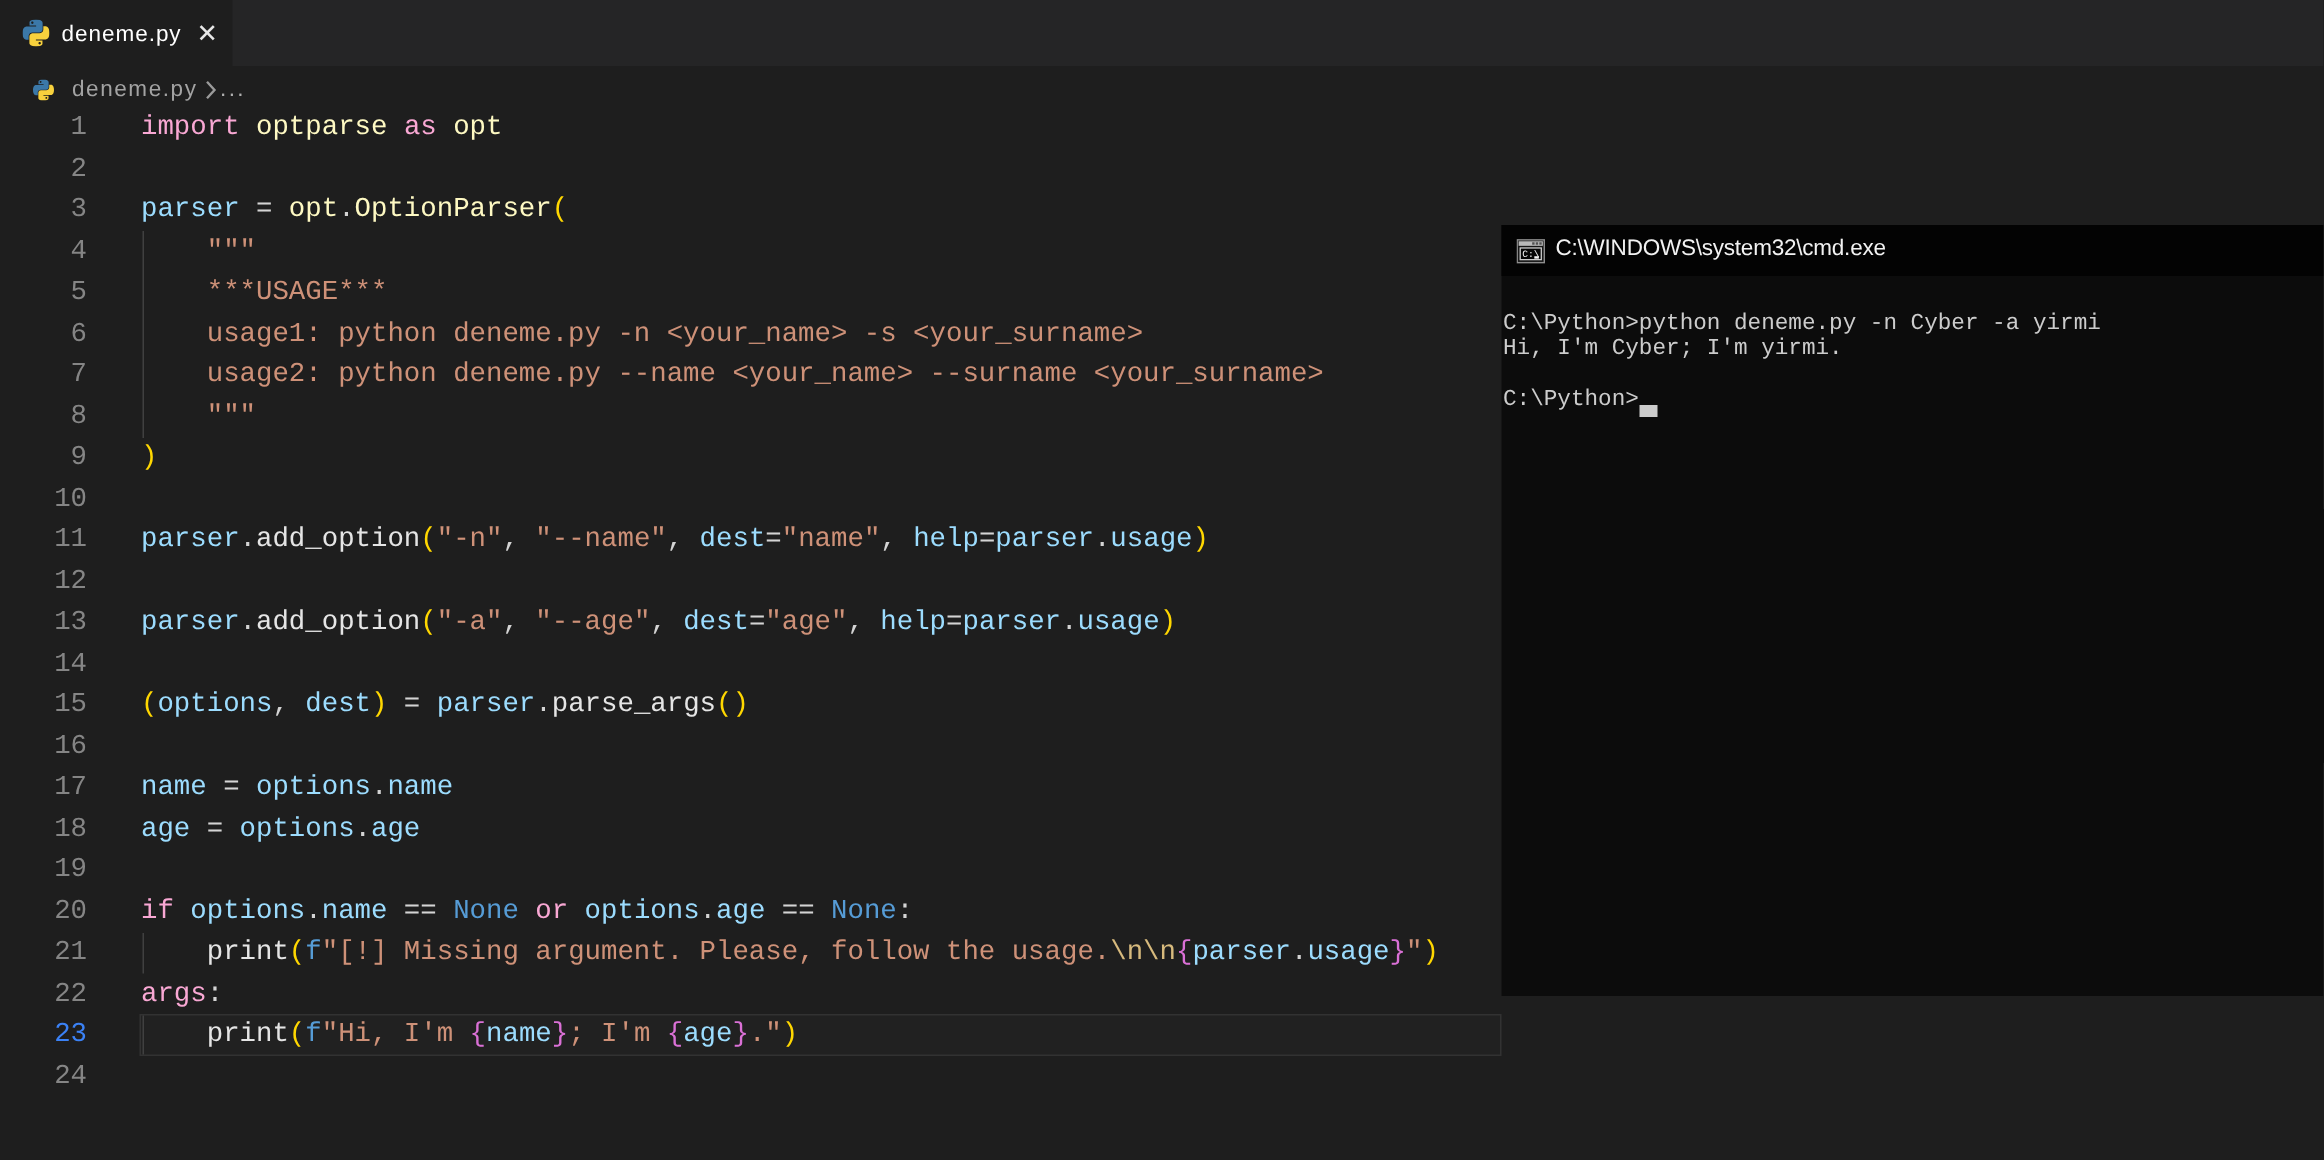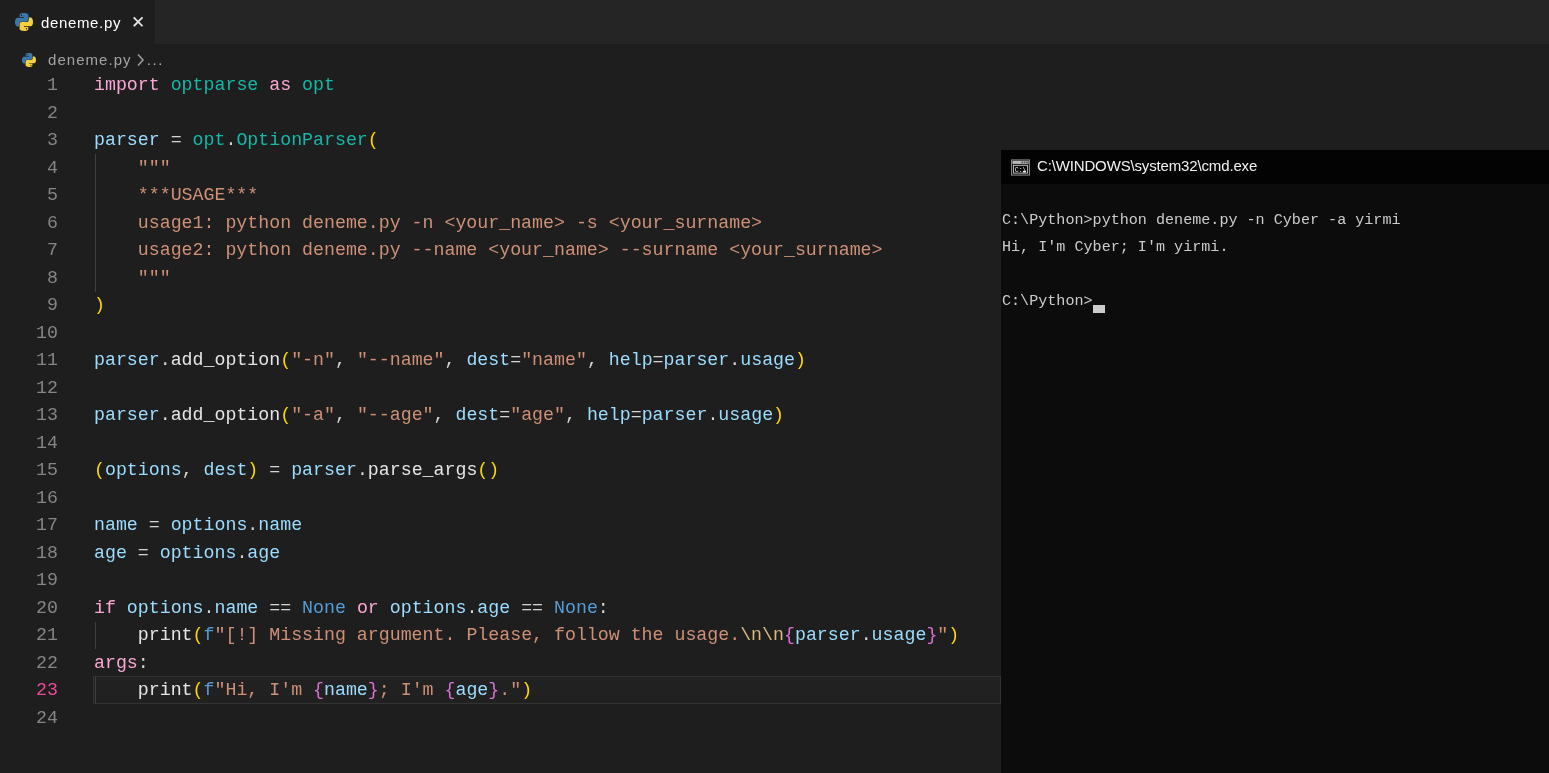--- a/index.html
+++ b/index.html
@@ -7,41 +7,41 @@
   .tabstrip{position:absolute;left:0;top:0;width:1549px;height:44px;background:#252526;}
   .tab{position:absolute;left:0;top:0;width:155px;height:44px;background:#1e1e1e;display:flex;align-items:center;}
   .tab .ticon{margin-left:15px;width:18px;height:18px;}
   .tab .tname{margin-left:8px;color:#ffffff;font-size:15px;letter-spacing:0.65px;}
   .tab .tclose{margin-left:10px;color:#e8e8e8;font-size:17px;line-height:17px;}
   .crumbs{position:absolute;left:0;top:44px;width:1549px;height:28px;background:#1e1e1e;display:flex;align-items:center;color:#a3a3a3;font-size:15px;padding-top:3px;box-sizing:border-box;}
   .crumbs .cicon{margin-left:22px;width:14px;height:14px;}
   .crumbs .cname{margin-left:12px;letter-spacing:1.05px;}
   .gutter{position:absolute;left:0;top:72px;width:58px;text-align:right;
     font-family:"Liberation Mono",monospace;font-size:18.25px;line-height:27.5px;color:#858585;white-space:pre;}
-  .gutter .cur{color:#ec4899;}
+  .gutter .cur{color:#3b82f6;}
   .code{position:absolute;left:94px;top:72px;
     font-family:"Liberation Mono",monospace;font-size:18.25px;line-height:27.5px;color:#d4d4d4;white-space:pre;}
   .k{color:#f9a8d4;}
-  .t{color:#14b8a6;}
+  .t{color:#fef9c3;}
   .v{color:#9cdcfe;}
   .f{color:#e5e5e5;}
   .s{color:#ce9178;}
   .b{color:#ffd700;}
   .p{color:#da70d6;}
   .c{color:#569cd6;text-align:center;}
   .e{color:#d7ba7d;font-family:Liberation Mono, monospace;}
   .curline{position:absolute;left:93px;top:676px;width:908px;height:28px;border:1px solid #323232;background:#212121;box-sizing:border-box;}
   .guide{position:absolute;width:1px;background:#404040;left:95px;}
   
-  .cmd{position:absolute;left:1001px;top:150px;width:548px;height:623px;background:#0c0c0c;}
+  .cmd{position:absolute;left:1001px;top:150px;width:548px;height:514px;background:#0c0c0c;}
   .cmdtitle{position:absolute;left:0;top:0;width:548px;height:34px;background:#030303;display:flex;align-items:center;}
   .cmdtitle .cmicon{margin-left:10px;width:19px;height:17px;}
   .cmdtitle .cmtext{margin-left:7px;color:#f2f2f2;font-size:15px;letter-spacing:-0.15px;position:relative;top:-1.5px;}
   .cmdbody{position:absolute;left:1px;top:56.5px;color:#cccccc;
-    font-family:"Liberation Mono",monospace;font-size:15.1px;line-height:27px;white-space:pre;}
+    font-family:"Liberation Mono",monospace;font-size:15.1px;line-height:17px;white-space:pre;}
   .cursor{display:inline-block;width:11.5px;height:8.5px;background:#cccccc;position:relative;top:8.5px;margin-left:0.5px;}
 </style>
 </head>
 <body>
 <div class="tabstrip"></div>
 <div class="tab">
   <svg class="ticon" viewBox="0 0 110 110">
     <path fill="#3b78a8" d="M54.9 0C26.8 0 28.6 12.2 28.6 12.2l.03 12.6h26.8v3.8H17.9S0 26.6 0 54.9c0 28.3 15.7 27.3 15.7 27.3h9.4V69s-.5-15.7 15.4-15.7h26.6s14.9.2 14.9-14.4V14.9S84.3 0 54.9 0zM40.1 8.5c2.67 0 4.83 2.16 4.83 4.83s-2.16 4.83-4.83 4.83-4.83-2.16-4.83-4.83 2.16-4.83 4.83-4.83z"></path>
     <path fill="#f7d13d" d="M55.1 110c28.1 0 26.3-12.2 26.3-12.2l-.03-12.6H54.6v-3.8h37.6S110 83.4 110 55.1c0-28.3-15.7-27.3-15.7-27.3h-9.4v12.2s.5 15.7-15.4 15.7H42.9S28 55.5 28 70.1v24.9S25.7 110 55.1 110zm14.8-8.5c-2.67 0-4.83-2.16-4.83-4.83s2.16-4.83 4.83-4.83 4.83 2.16 4.83 4.83-2.16 4.83-4.83 4.83z"></path>
   </svg>

